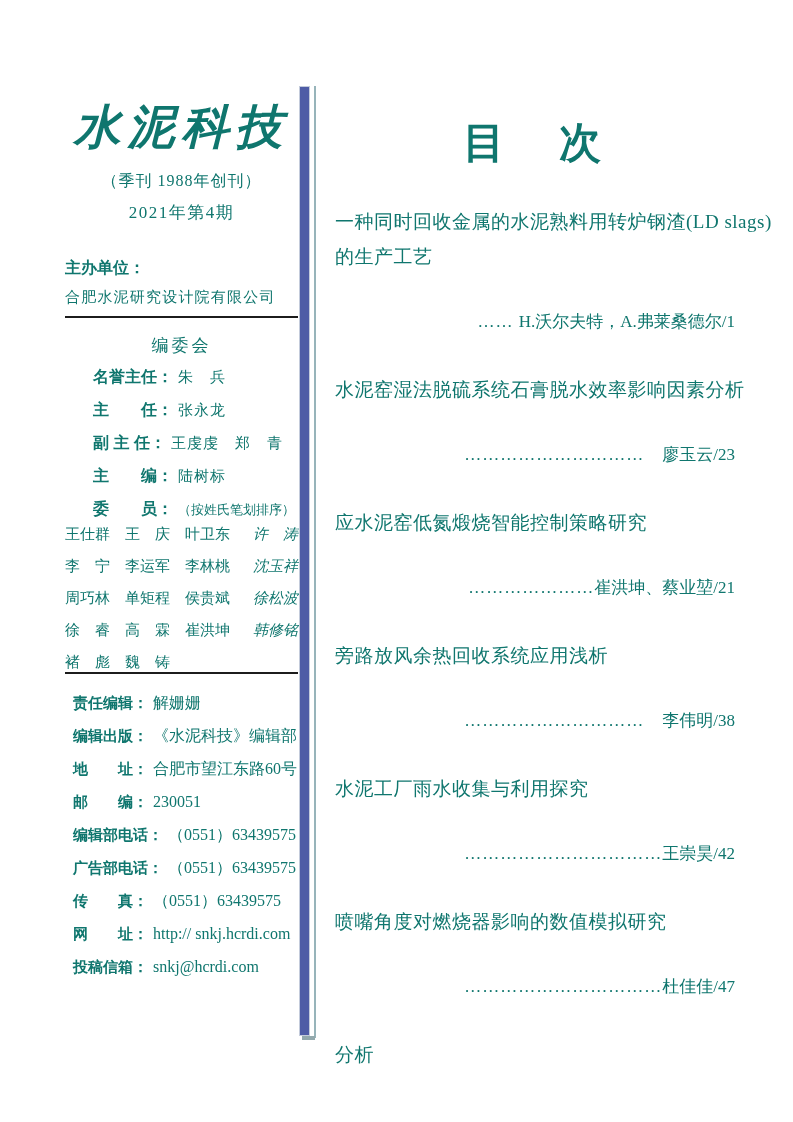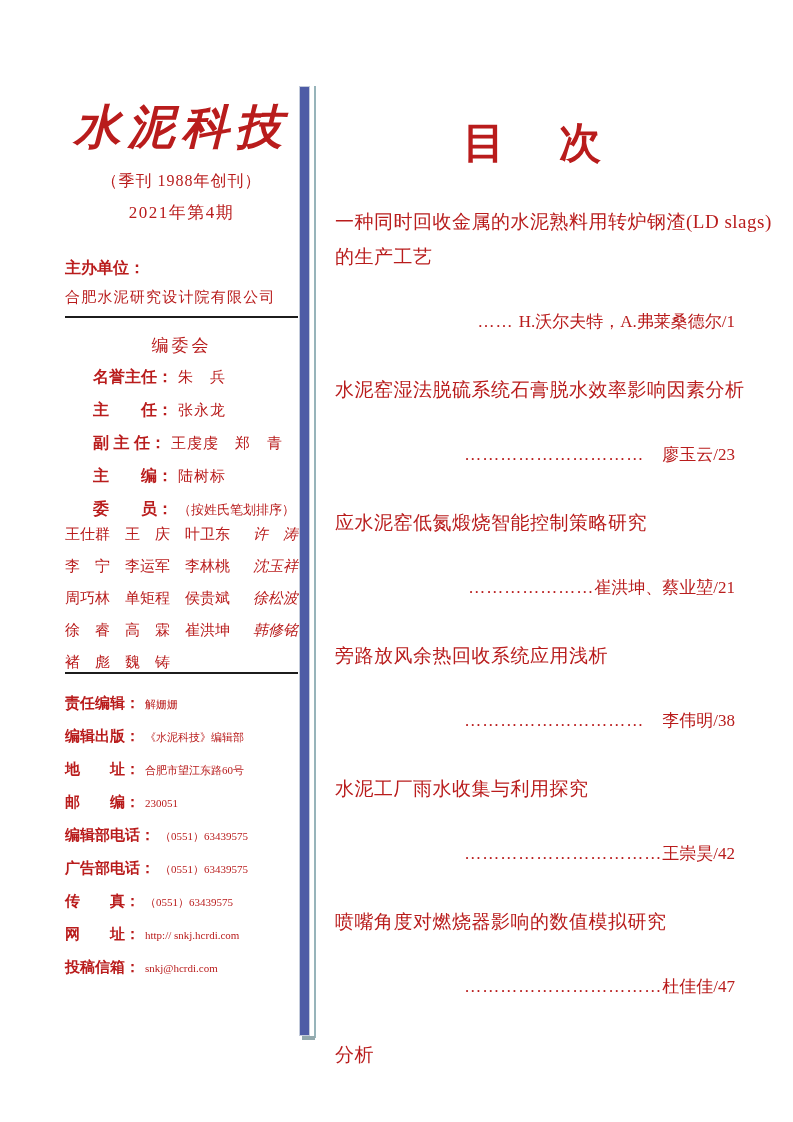--- a/index.html
+++ b/index.html
@@ -1,18 +1,18 @@
 <!DOCTYPE html>
 <html><head>
 <meta charset="utf-8">
 <style>
   html, body { margin:0; padding:0; background:#ffffff; }
   .page {
     position:relative; width:793px; height:1122px; background:#ffffff;
-    font-family:"Liberation Serif", serif; color:#b91c1c; overflow:hidden;
+    font-family:"Liberation Serif", serif; color:#0f766e; overflow:hidden;
   }
 
   
   .left-col { position:absolute; left:65px; top:0; width:233px; height:1122px; }
 
   .masthead { position:absolute; top:98px; left:0; width:233px; text-align:center; }
   .journal-title {
     font-size:47px; font-weight:bold; font-style:italic;
     letter-spacing:7px; line-height:1.25; white-space:nowrap;
   }
@@ -37,22 +37,22 @@
   .role-value { font-size:15px; margin-left:5px; white-space:pre; letter-spacing:1px; }
   .role-value.small { font-size:13px; letter-spacing:0; }
 
   .members { position:absolute; top:518px; left:0; width:233px; }
   .member-row { display:grid; grid-template-columns:60px 60px 63px 1fr; font-size:15px; line-height:32px; }
   .member-cell { white-space:pre; }
   .member-cell:nth-child(4) { text-align:right;font-style:italic; }
 
   .pubinfo { position:absolute; top:686px; left:0; width:233px; }
   .pub-row { display:flex; align-items:baseline; height:33px; line-height:33px; }
-  .pub-label { font-weight:bold; font-size:15px; white-space:pre; }
-  .pub-value { font-size:11px; margin-left:5px; white-space:pre; }
+  .pub-label { font-weight:bold; font-size:15px; white-space:pre;margin-left:8px; }
+  .pub-value { font-size:16px; margin-left:5px; white-space:pre; }
 
   
   .divider-bar {
     position:absolute; left:299px; top:86px; width:9px; height:948px;
     background:#4e5ca6; border:1px solid #c3cbdb;
   }
   .divider-thin { position:absolute; left:314px; top:86px; width:2px; height:952px; background:#97b4ba; }
   .divider-shadow { position:absolute; left:302px; top:1036px; width:13px; height:4px; background:#93a9ad; }
 
   

